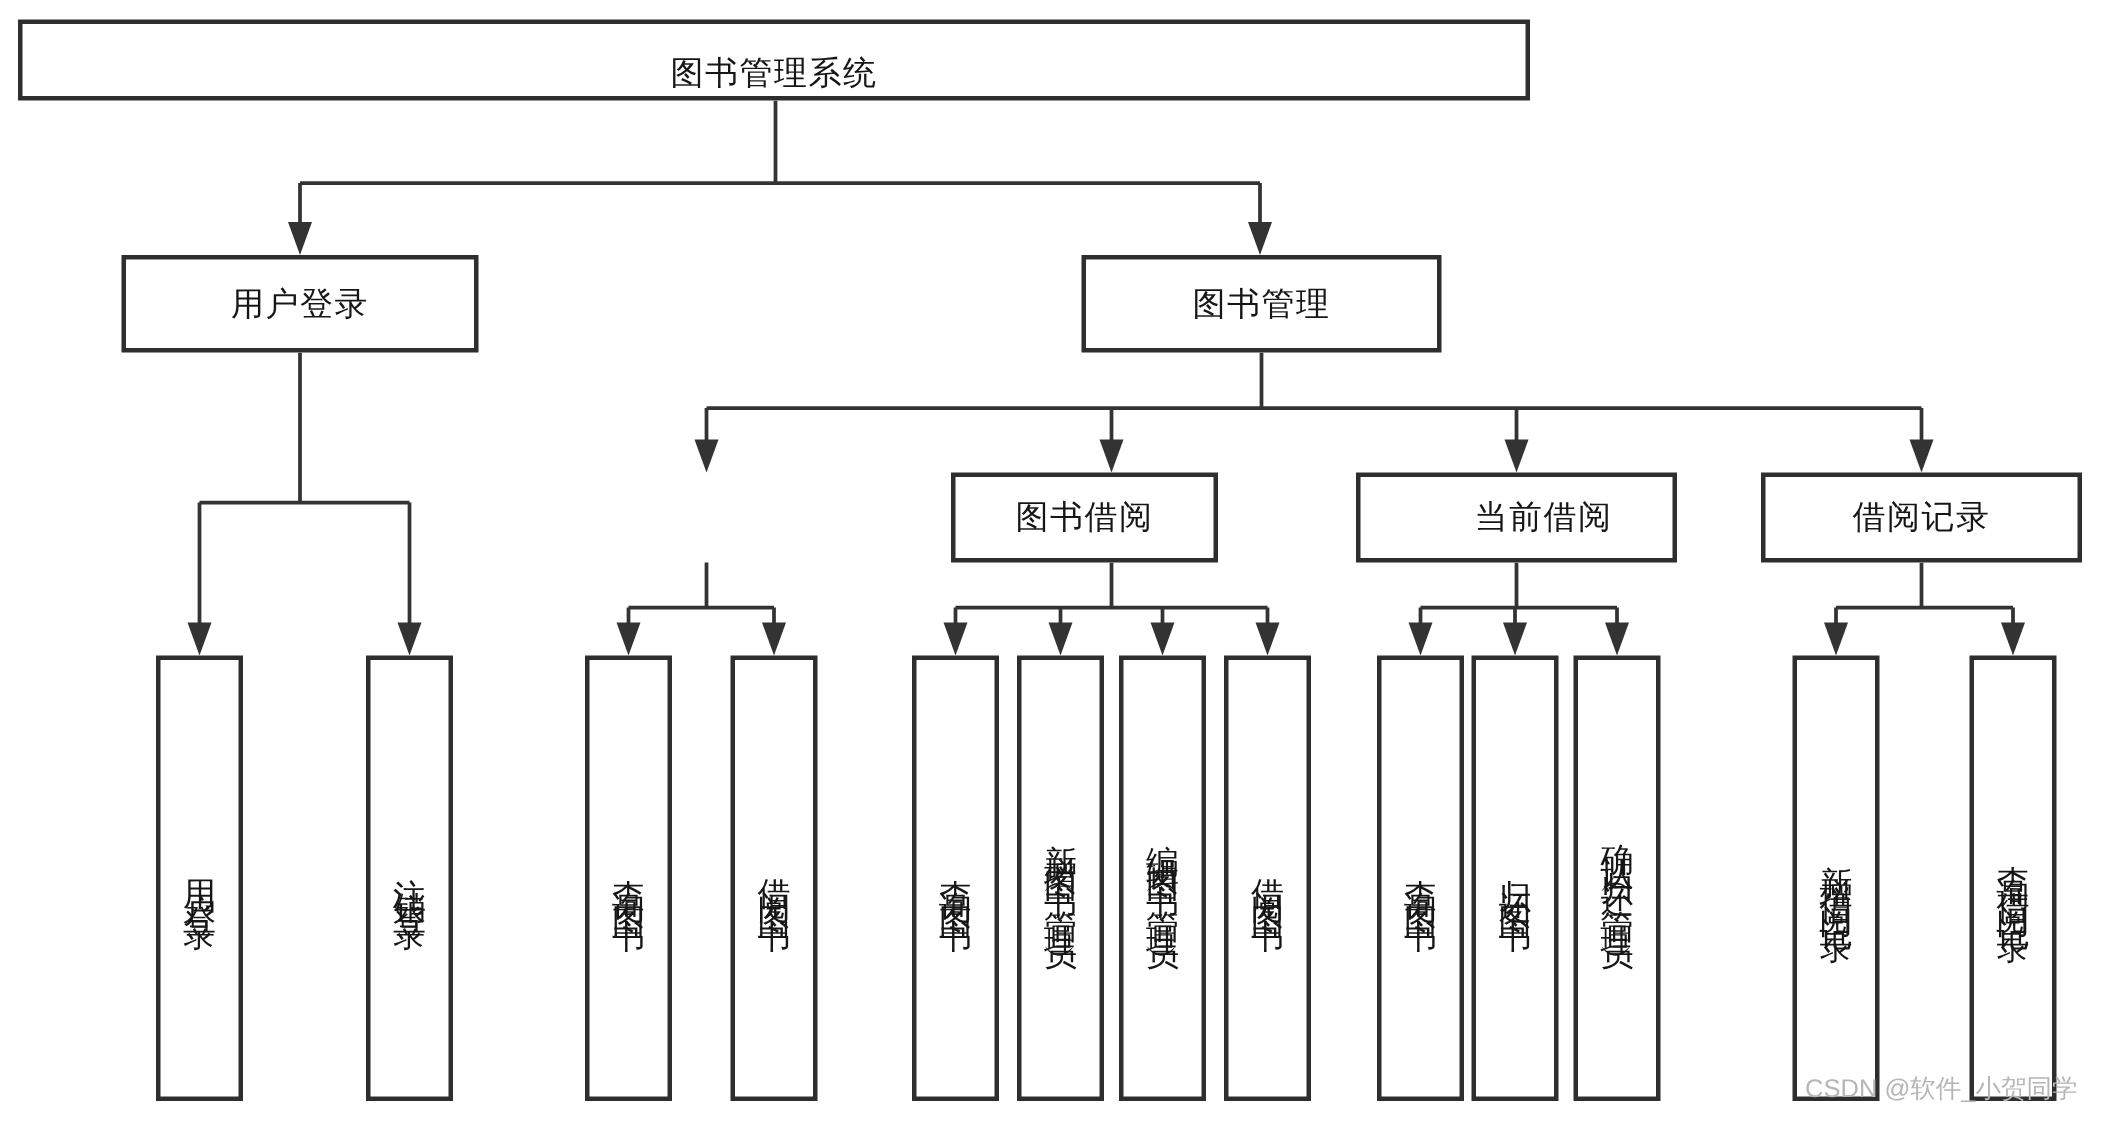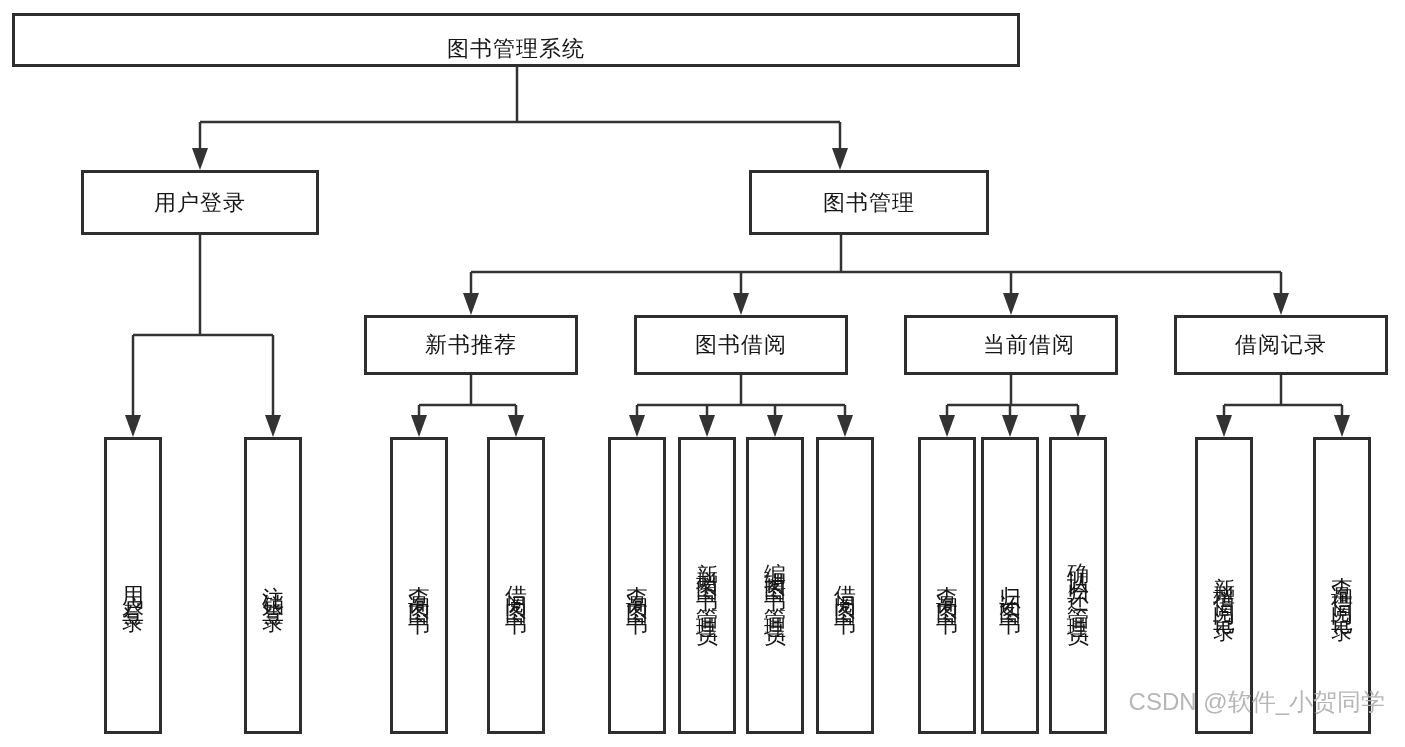--- a/index.html
+++ b/index.html
@@ -33,23 +33,23 @@
   .vlabel {
     writing-mode: vertical-rl;
     text-orientation: mixed;
     font-size: 22px;
     letter-spacing: 9px;
     color: #161616;
     line-height: 1;
   }
   .watermark {
     position: absolute;
-    top: 686px;
+    top: 714px;
     right: 20px;
-    font-size: 24px;
+    font-size: 17px;
     color: #b6b6b6;
     z-index: 5;
     white-space: nowrap;
   }
 </style>
 </head>
 <body>
 
 <div class="canvas">
 
@@ -122,28 +122,25 @@
     </g>
   </svg>
 
   <div class="box" style="left:12px; top:13px; width:1008px; height:54px;align-items:flex-end;">
     <span class="hlabel">图书管理系统</span>
   </div>
 
   <div class="box" style="left:81px; top:170px; width:238px; height:65px;">
     <span class="hlabel">用户登录</span>
   </div>
-  <div class="box" style="left:721px; top:170px; width:240px; height:65px;margin-left:28px;">
+  <div class="box" style="left:721px; top:170px; width:240px; height:65px;">
     <span class="hlabel">图书管理</span>
   </div>
 
-  <div class="box" style="left:364px; top:315px; width:214px; height:60px;">
-    <span class="hlabel">新书推荐</span>
-  </div>
-  <div class="box" style="left:634px; top:315px; width:214px; height:60px;">
+  <div class="box" style="left:634px; top:315px; width:178px; height:60px;">
     <span class="hlabel">图书借阅</span>
   </div>
   <div class="box" style="left:904px; top:315px; width:214px; height:60px;padding-left:36px;">
     <span class="hlabel">当前借阅</span>
   </div>
   <div class="box" style="left:1174px; top:315px; width:214px; height:60px;">
     <span class="hlabel">借阅记录</span>
   </div>
 
   <div class="box" style="left:104px; top:437px; width:58px; height:297px;">

